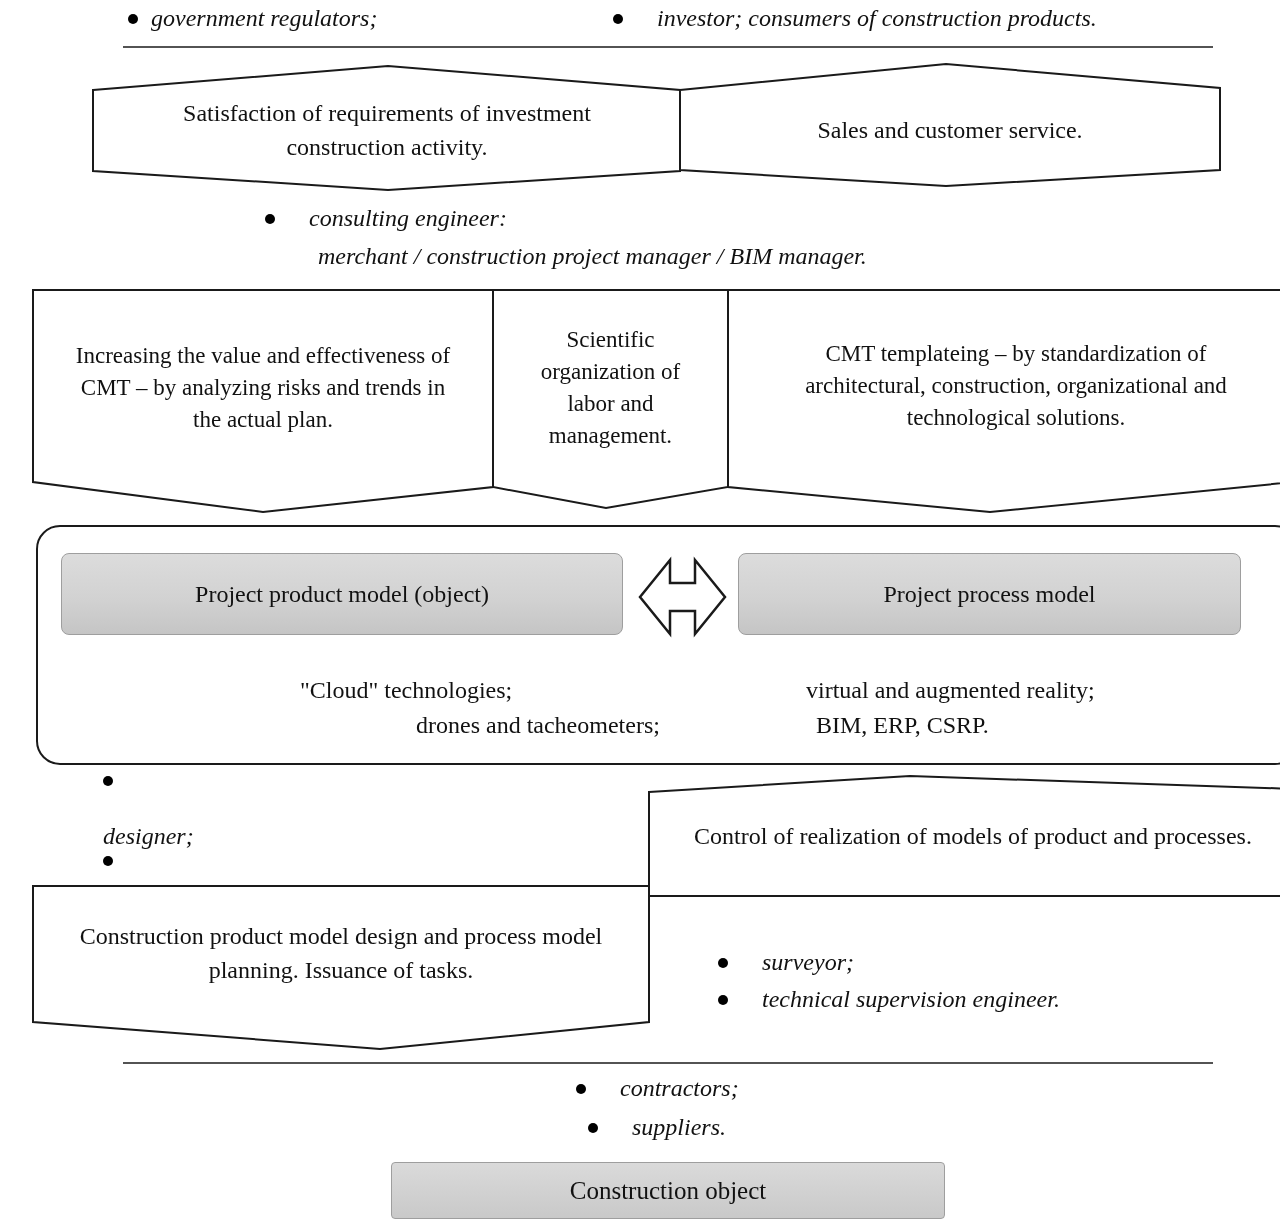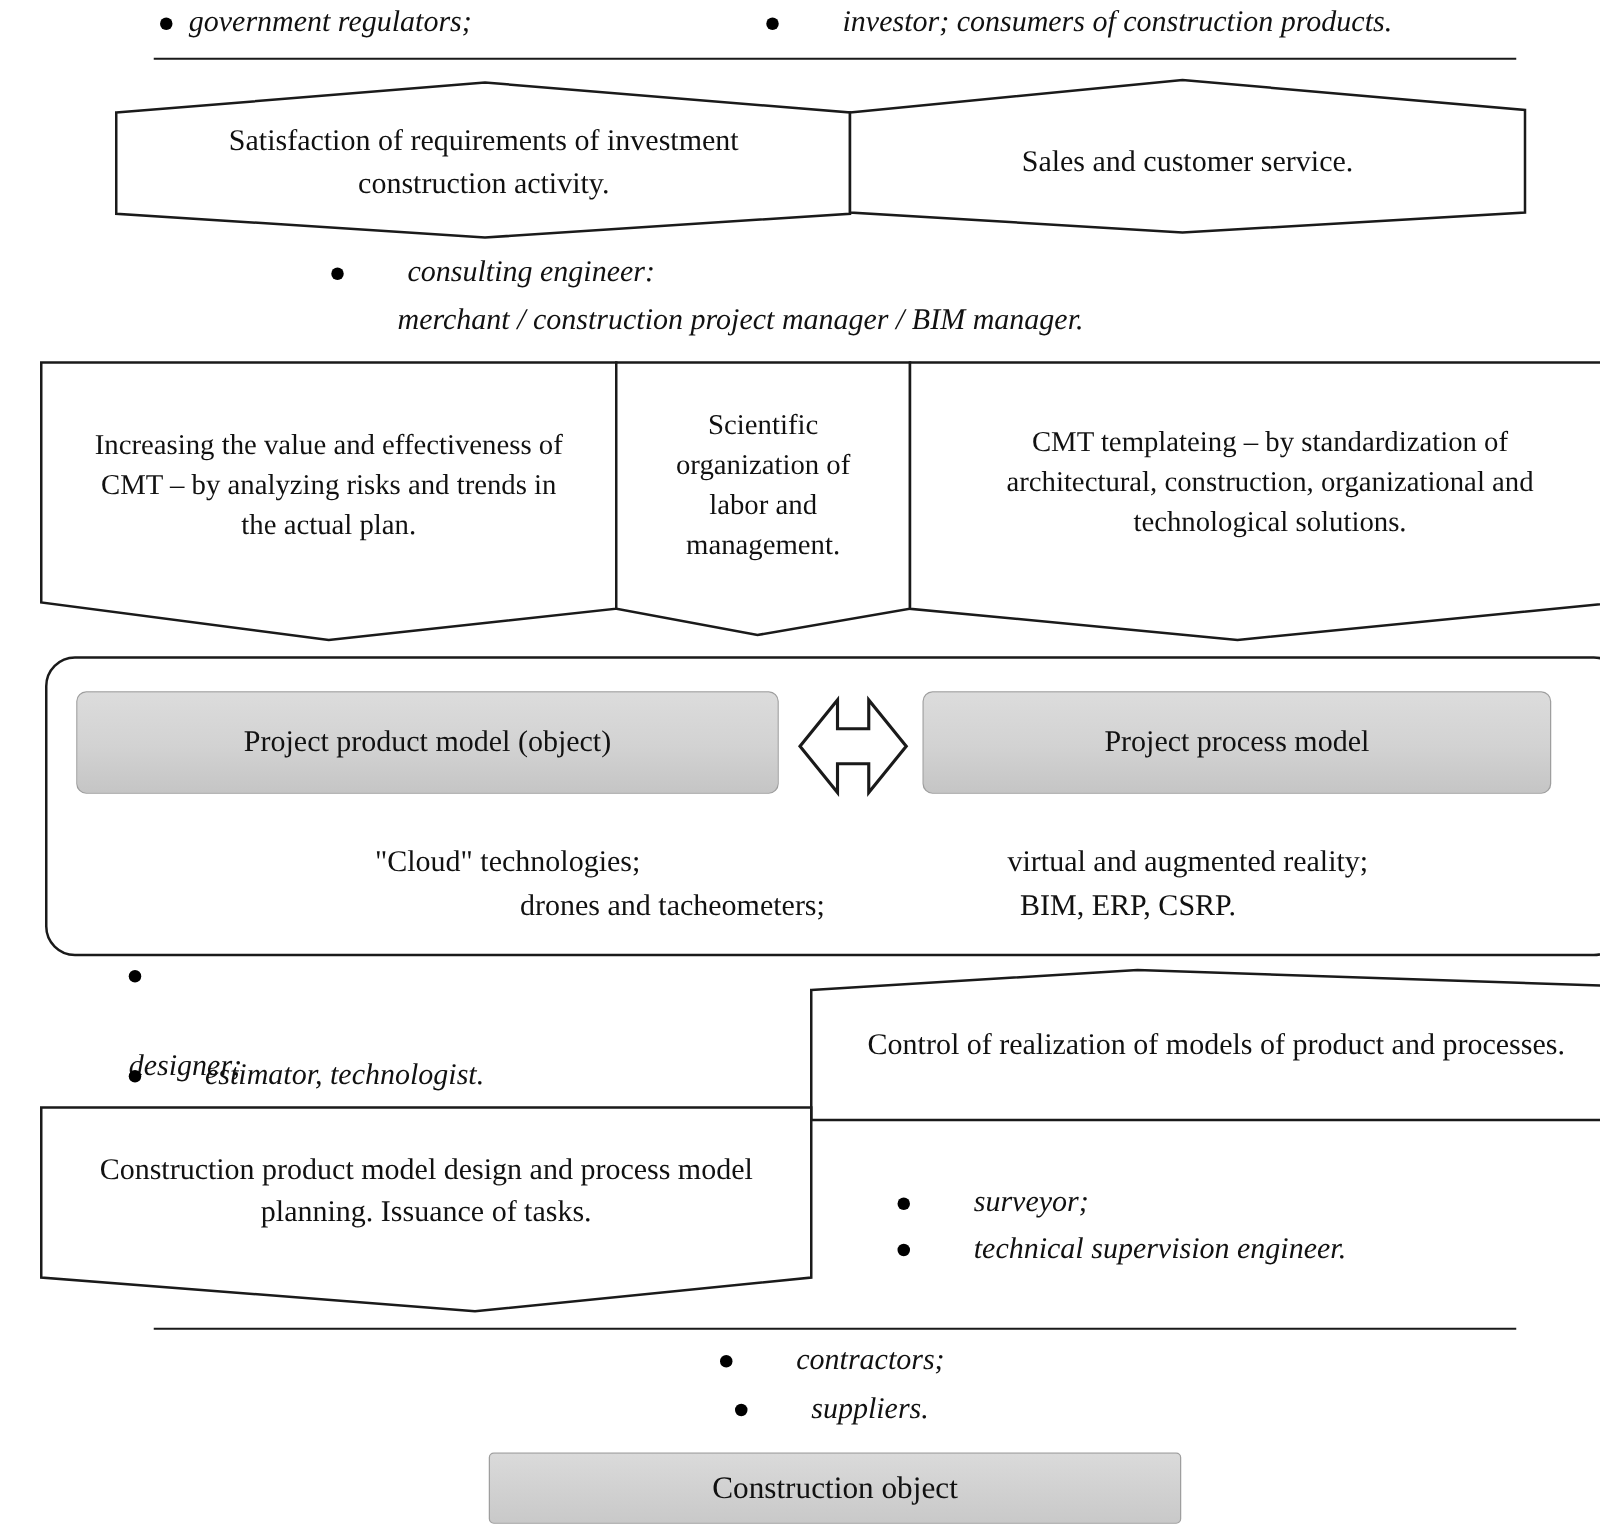--- a/index.html
+++ b/index.html
@@ -8,21 +8,21 @@
   .canvas { position:relative; width:1264px; height:1221px; background:#ffffff; overflow:hidden;margin-left:28px; }
   .shapes { position:absolute; left:0; top:0; }
   .shapes polygon { fill:#ffffff; stroke:#1a1a1a; stroke-width:2; }
   .shapes line { stroke:#1a1a1a; stroke-width:1.5; }
   .shapes .arrow { stroke-width:2.5; stroke-linejoin:miter; }
   .txt { position:absolute; font-size:24px; line-height:1.4; }
   .f23 { font-size:23px; }
   .italic { font-style:italic; }
   .nowrap { white-space:nowrap; }
   .flexbox { position:absolute; display:flex; align-items:center; justify-content:center; text-align:center; }
-  .bullet { position:absolute; display:flex; align-items:flex-start; gap:51px; font-size:24px; font-style:italic; line-height:1.4; white-space:nowrap; }
+  .bullet { position:absolute; display:flex; align-items:flex-start; gap:34px; font-size:24px; font-style:italic; line-height:1.4; white-space:nowrap; }
   .bullet.tight { gap:13px; }
   .dot { width:10px; height:10px; border-radius:50%; background:#000; flex:none; margin-top:12px; }
   .graybox { position:absolute; display:flex; align-items:center; justify-content:center; text-align:center;
              background:linear-gradient(180deg,#dcdcdc 0%,#d2d2d2 55%,#c5c5c5 100%);
              border:1px solid #9e9e9e; border-radius:8px; font-size:24px; }
   .bigframe { position:absolute; left:8px; top:525px; width:1263px; height:240px;
               border:2px solid #1a1a1a; border-radius:24px; background:transparent; }
   .bottombox { position:absolute; left:363px; top:1162px; width:554px; height:57px;
                display:flex; align-items:center; justify-content:center;
                background:linear-gradient(180deg,#dadada,#c9c9c9);
@@ -89,21 +89,20 @@
   <div class="txt nowrap" style="left:388px; top:709px;">drones and tacheometers;</div>
   <div class="txt nowrap" style="left:778px; top:674px;">virtual and augmented reality;</div>
   <div class="txt nowrap" style="left:788px; top:709px;">BIM, ERP, CSRP.</div>
 
   <div class="bullet" style="left:75px; top:764px;flex-direction:column;">
     <span class="dot"></span>
     <span>designer;</span>
   </div>
   <div class="bullet" style="left:75px; top:844px;">
     <span class="dot"></span>
-    <span>estimator, technologist.</span>
   </div>
 
   <div class="flexbox txt" style="left:621px; top:780px; width:648px; height:114px;">
     <span style="width:580px;">Control of realization of models of product and processes.</span>
   </div>
 
   <div class="flexbox txt" style="left:5px; top:888px; width:616px; height:132px;">
     <span style="width:540px;">Construction product model design and process model planning. Issuance of tasks.</span>
   </div>
 

